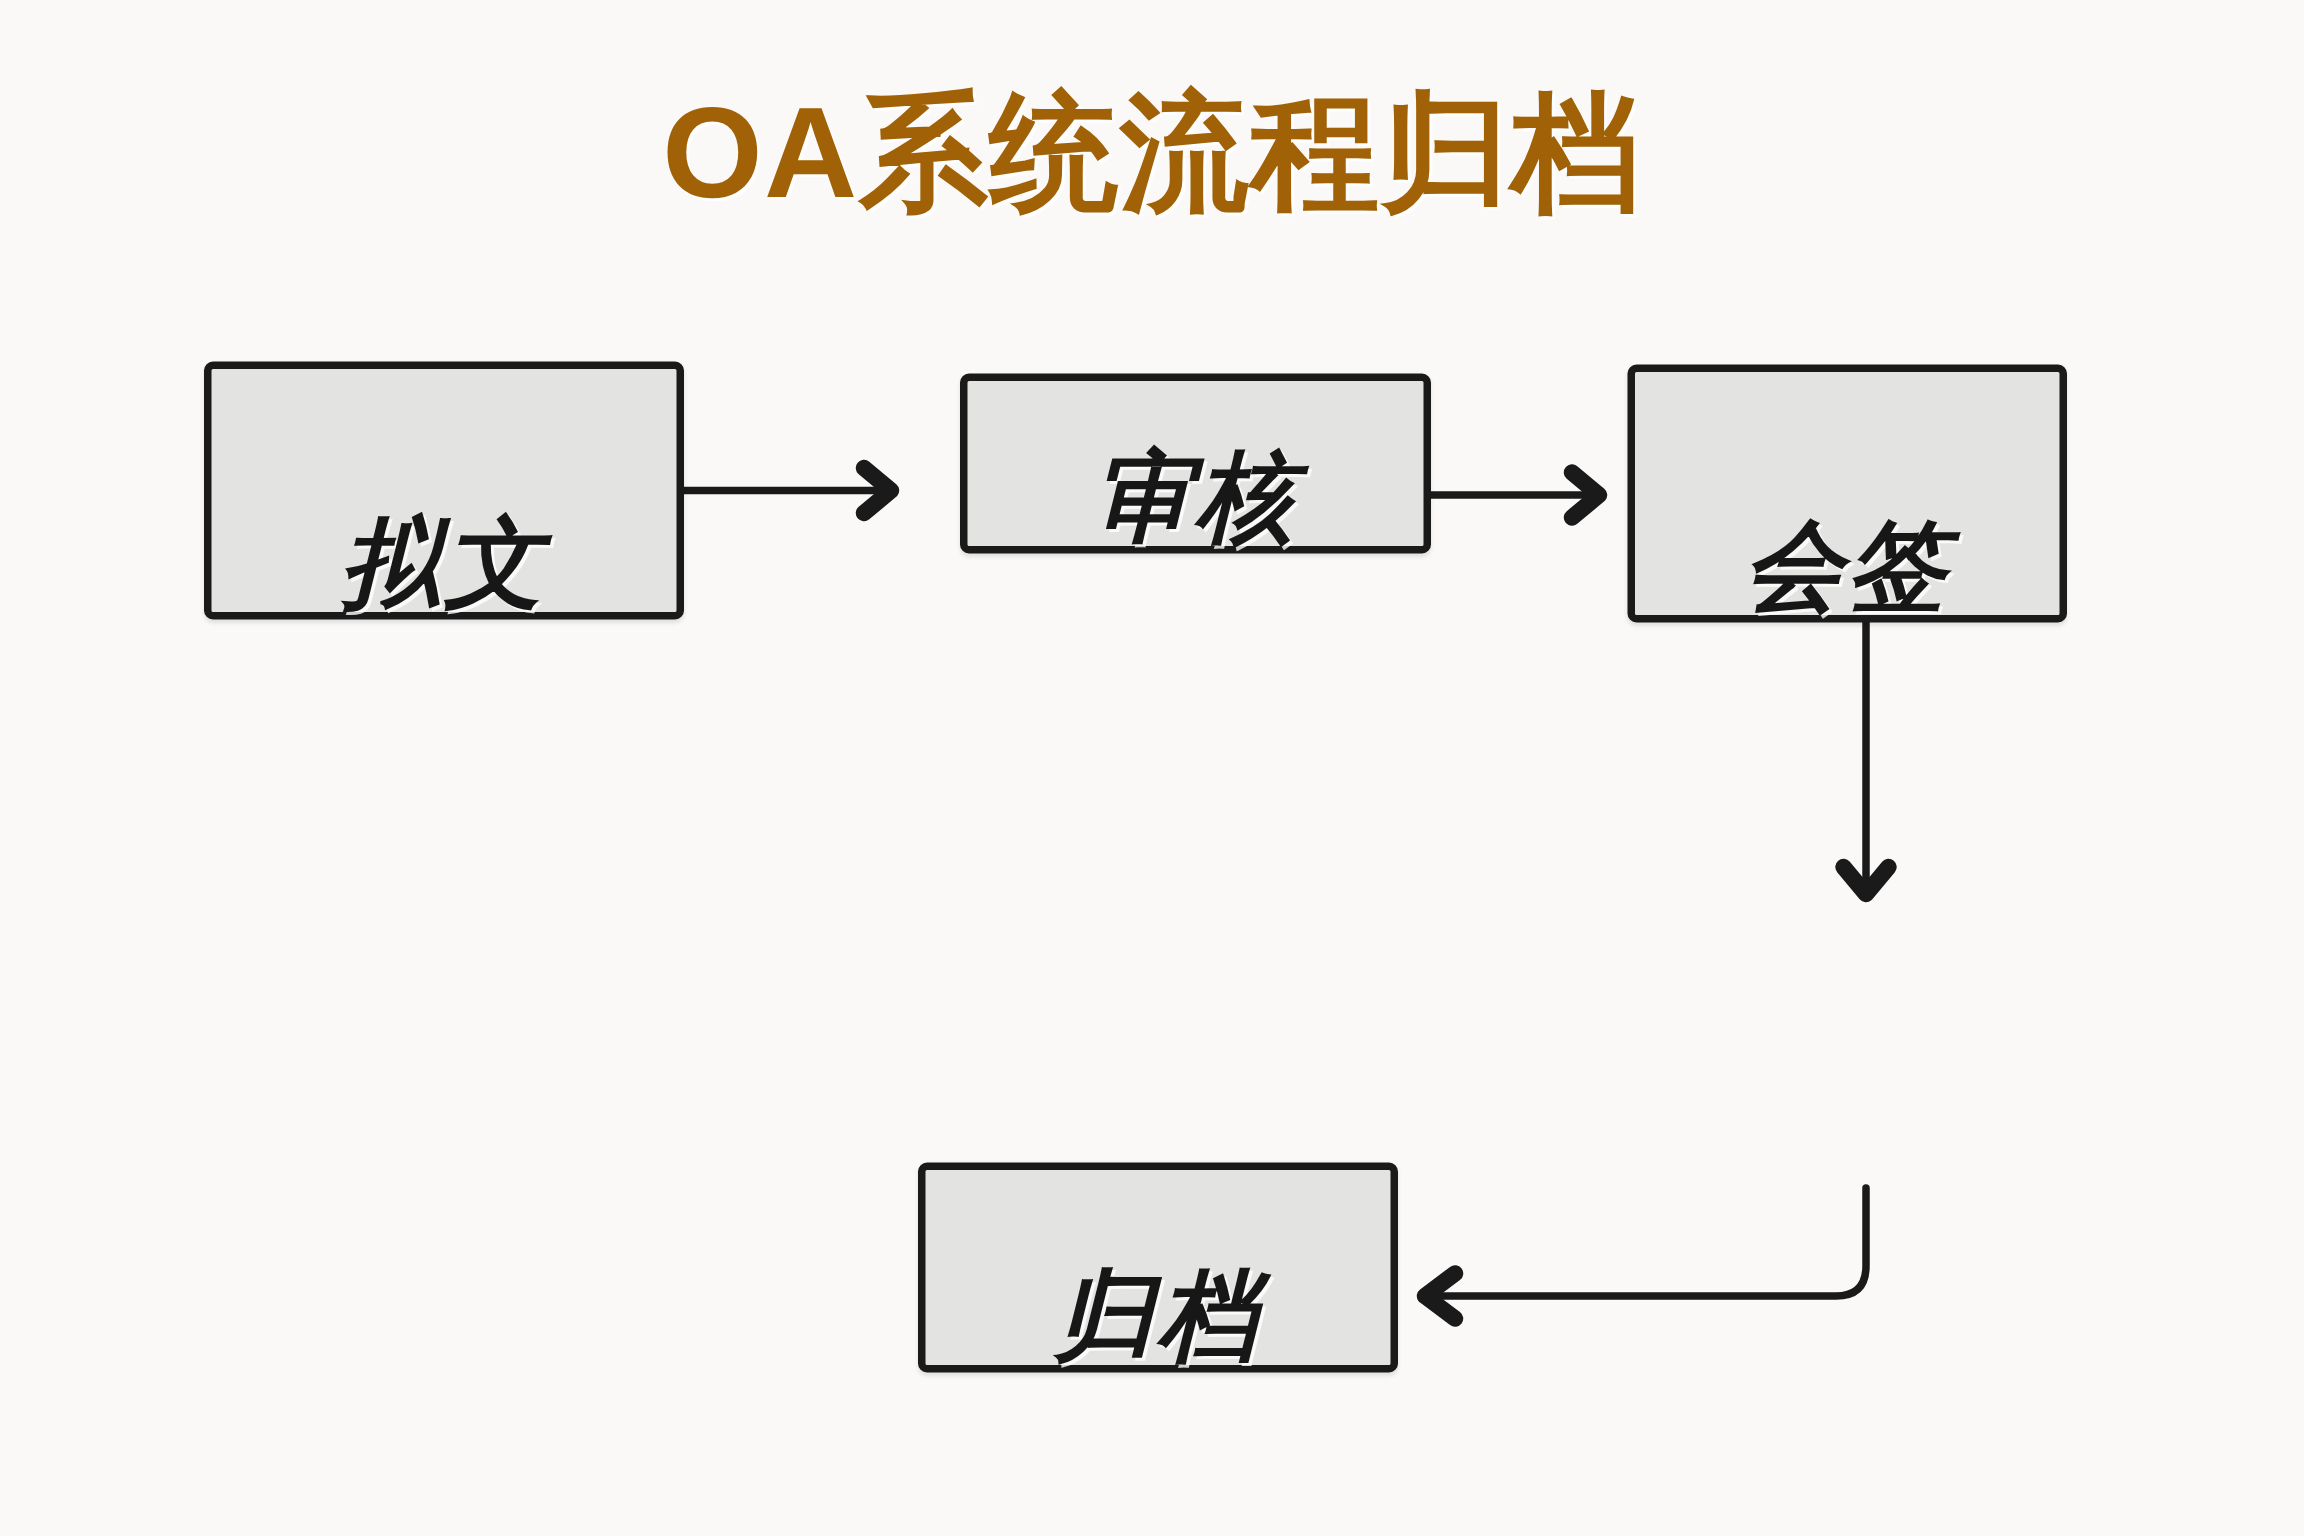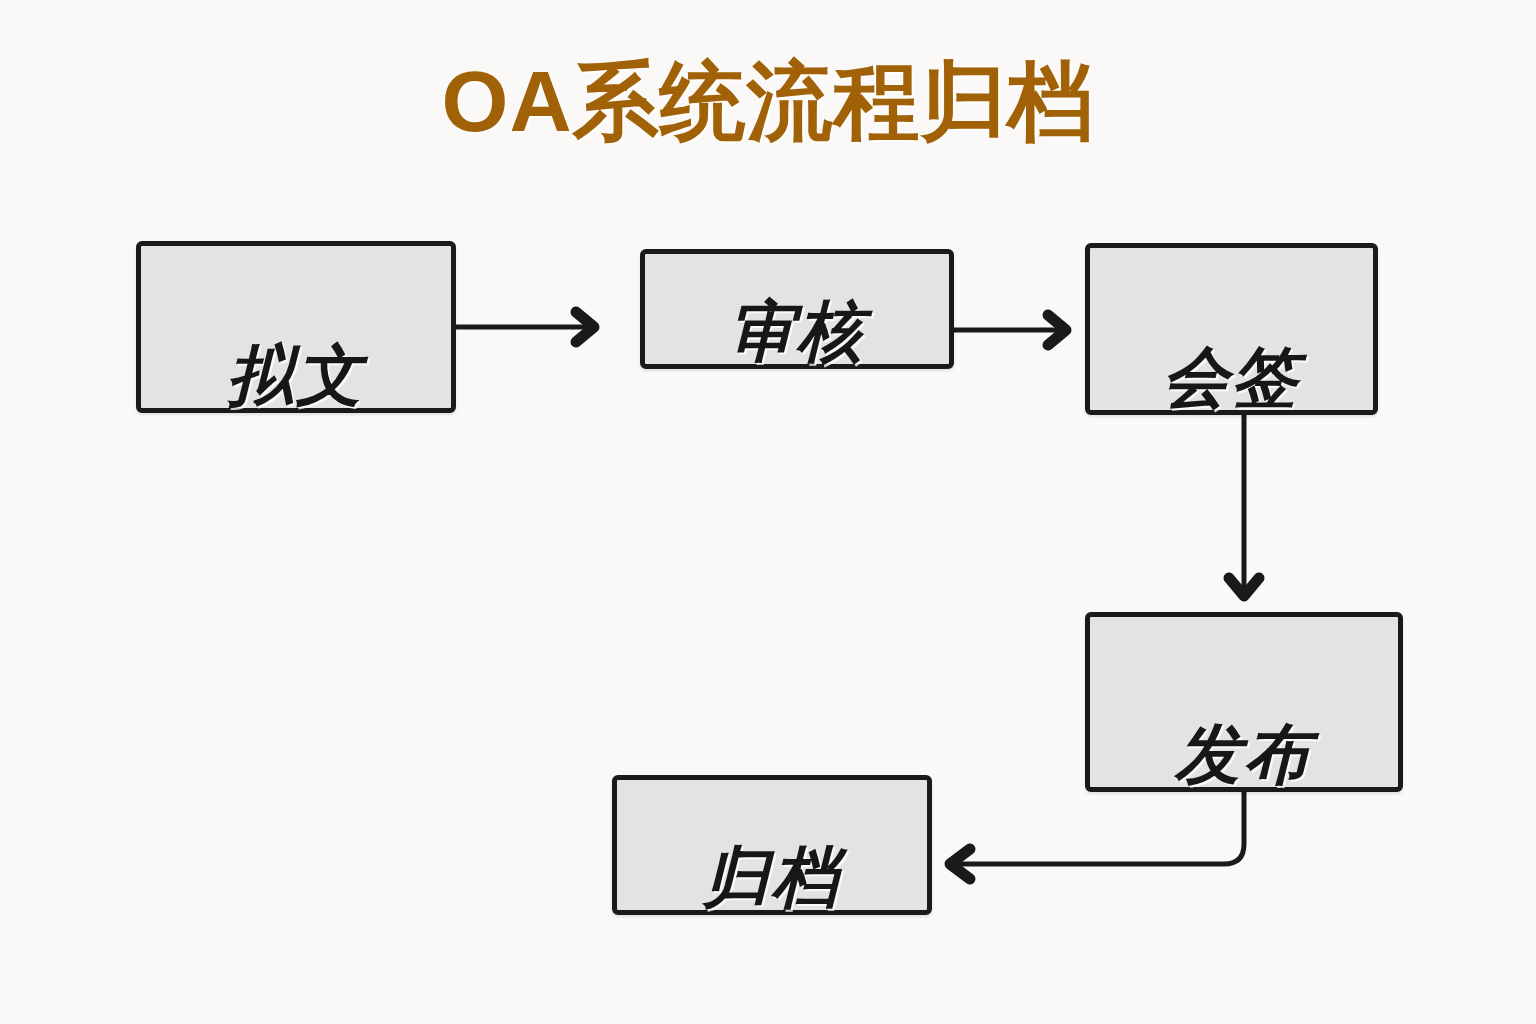--- a/index.html
+++ b/index.html
@@ -119,21 +119,18 @@
   </div>
 
   <div class="node" id="node-review">
     <span class="node-label">审核</span>
   </div>
 
   <div class="node" id="node-cosign">
     <span class="node-label">会签</span>
   </div>
 
-  <div class="node" id="node-publish">
-    <span class="node-label">发布</span>
-  </div>
 
   <div class="node" id="node-archive">
     <span class="node-label">归档</span>
   </div>
 
 </div>
 
 </body></html>

